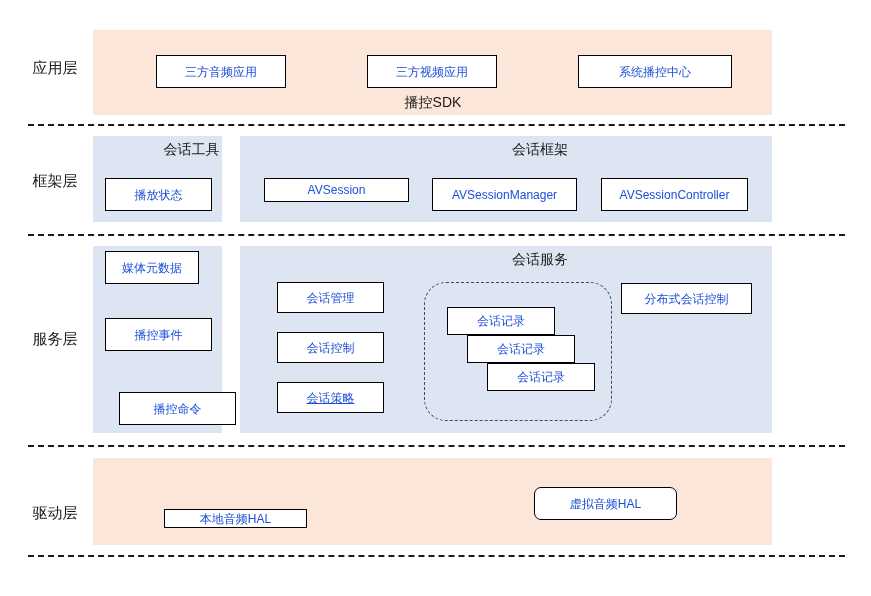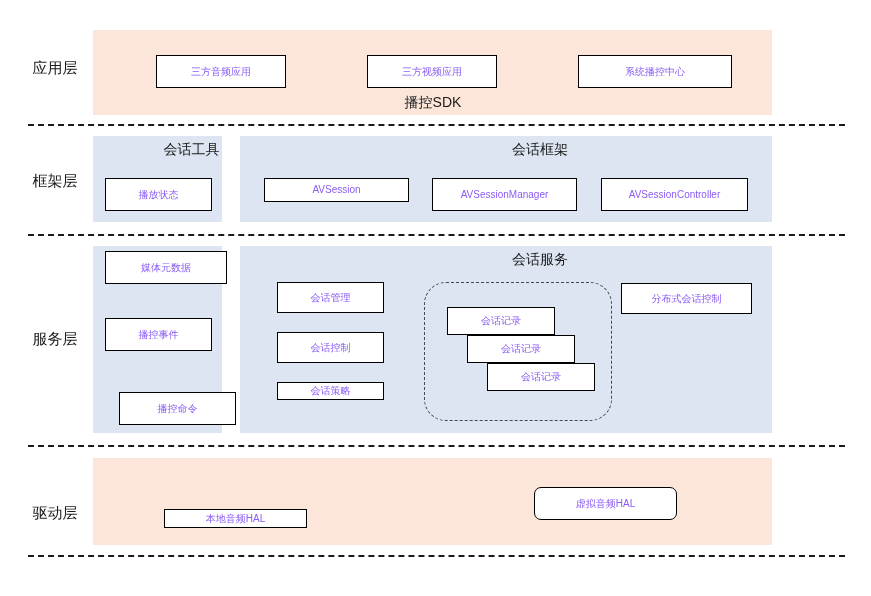--- a/index.html
+++ b/index.html
@@ -50,23 +50,23 @@
 
   
   .node {
     position: absolute;
     box-sizing: border-box;
     background: #ffffff;
     border: 1.6px solid #000000;
     display: flex;
     align-items: center;
     justify-content: center;
-    font-size: 10px;
+    font-size: 12px;
     line-height: 16px;
-    color: #8b5cf6;
+    color: #1d4ed8;
     text-align: center;
     white-space: nowrap;
   }
 
   
   .group-caption {
     position: absolute;
     font-size: 14px;
     line-height: 17px;
     color: #1a1a1a;
@@ -134,31 +134,31 @@
   <div class="sep" style="top:234px;"></div>
 
   <div class="band band-blue" style="left:93px; top:246px; width:129px; height:187px;"></div>
 
   <div class="band band-blue" style="left:240px; top:246px; width:532px; height:187px;"></div>
 
   <div class="layer-label" style="top:330px;">服务层</div>
 
   <div class="group-caption" style="left:240px; top:251px; width:532px;">会话服务</div>
 
-  <div class="node" style="left:105px; top:251px; width:122px; height:33px;">媒体元数据</div>
+  <div class="node" style="left:105px; top:251px; width:94px; height:33px;">媒体元数据</div>
 
   <div class="node" style="left:105px; top:318px; width:107px; height:33px;">播控事件</div>
 
   <div class="node" style="left:105px; top:392px; width:117px; height:33px;margin-left:14px;">播控命令</div>
 
   <div class="node" style="left:277px; top:282px; width:107px; height:31px;">会话管理</div>
 
   <div class="node" style="left:277px; top:332px; width:107px; height:31px;">会话控制</div>
 
-  <div class="node" style="left:277px; top:382px; width:107px; height:18px;">会话策略</div>
+  <div class="node" style="left:277px; top:382px; width:107px; height:31px;text-decoration:underline;">会话策略</div>
 
   <div class="dashed-container" style="left:424px; top:282px; width:188px; height:139px;"></div>
 
   <div class="node" style="left:447px; top:307px; width:108px; height:28px; z-index:3;">会话记录</div>
 
   <div class="node" style="left:467px; top:335px; width:108px; height:28px; z-index:4;">会话记录</div>
 
   <div class="node" style="left:487px; top:363px; width:108px; height:28px; z-index:5;">会话记录</div>
 
   <div class="node" style="left:621px; top:283px; width:131px; height:31px;">分布式会话控制</div>

